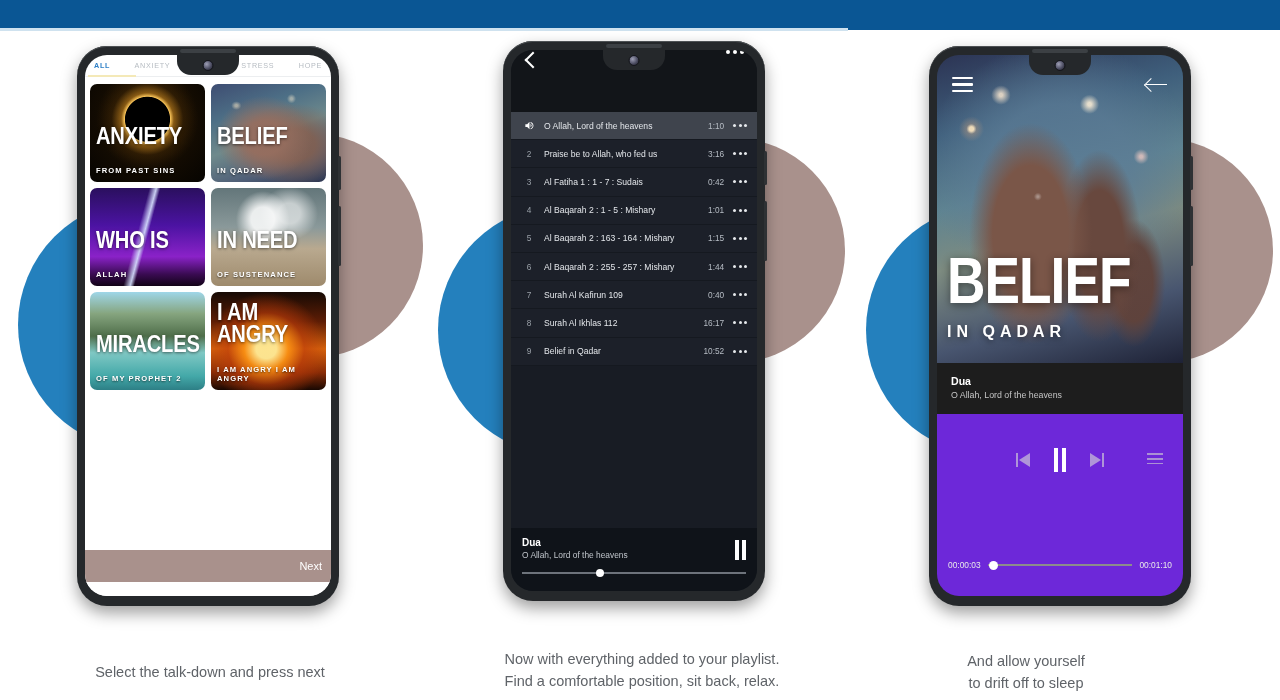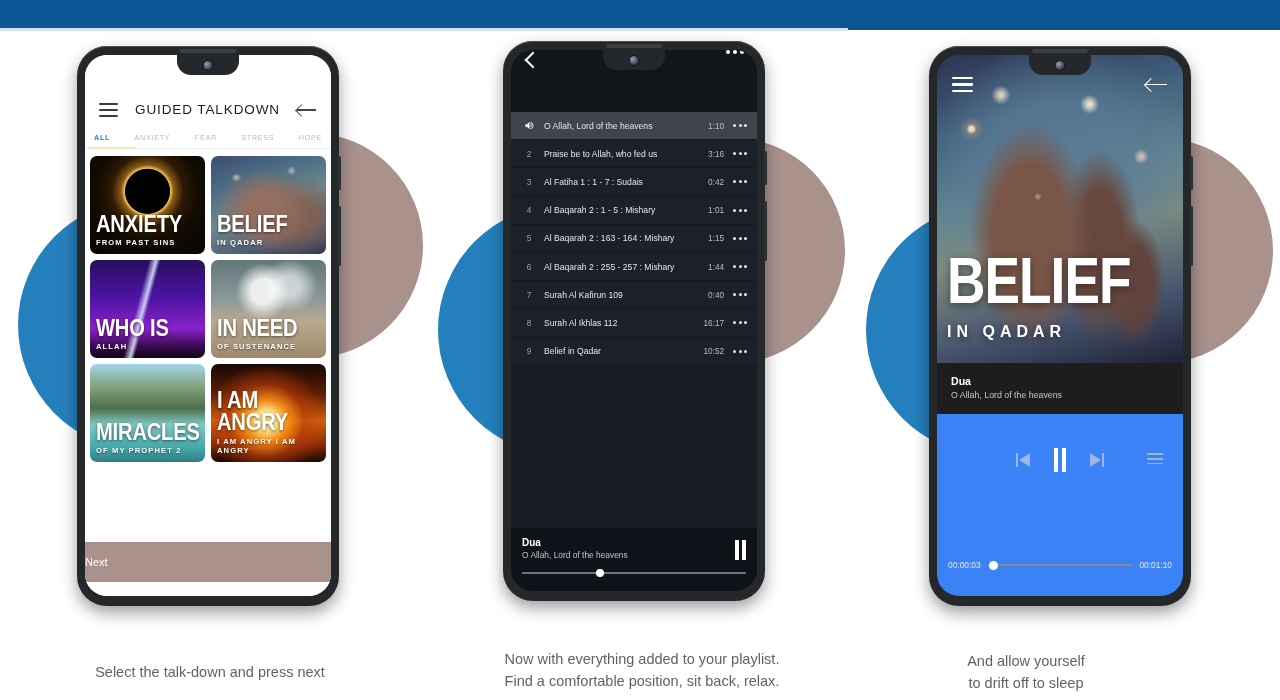--- a/index.html
+++ b/index.html
@@ -98,21 +98,21 @@
   .card { position: relative; height: 98px; border-radius: 7px; overflow: hidden; }
   .card .cap { position: absolute; left: 6px; bottom: 7px; right: 5px; }
   .card .cap .t1 {
     font-family: "Liberation Sans", sans-serif; font-weight: 700; color: #fff;
     font-size: 21px; line-height: .92; letter-spacing: -0.2px;
     text-shadow: 0 1px 3px rgba(0,0,0,.55); transform: scaleY(1.12) scaleX(.96);
     transform-origin: left bottom;
   }
   .card .cap .t2 {
     font-weight: 700; color: #fff; font-size: 7.6px; letter-spacing: 1.1px;
-    margin-top: 4px; text-shadow: 0 1px 2px rgba(0,0,0,.6);
+    margin-top: 20px; text-shadow: 0 1px 2px rgba(0,0,0,.6);
   }
   
   .art-anxiety {
     background:
       radial-gradient(circle at 50% 36%, rgba(0,0,0,1) 0 26%, rgba(255,200,90,.95) 27%, rgba(255,170,40,.45) 31%, rgba(120,70,10,.18) 42%, rgba(0,0,0,0) 60%),
       radial-gradient(circle at 50% 36%, #3a2605 0%, #140c02 55%, #060401 100%);
   }
   .art-belief {
     background:
       radial-gradient(ellipse at 22% 22%, rgba(255,235,200,.5) 0 1%, rgba(0,0,0,0) 4%),
@@ -135,22 +135,22 @@
   .art-miracles {
     background:
       linear-gradient(180deg, #9fd6e8 0%, #86a57f 22%, #4f6e4a 45%, #7fc8c4 62%, #43a8a8 86%, #2d7f86 100%);
   }
   .art-angry {
     background:
       radial-gradient(ellipse at 48% 58%, rgba(255,235,150,.95) 0 12%, rgba(255,150,20,.85) 26%, rgba(190,60,10,.6) 45%, rgba(0,0,0,0) 70%),
       linear-gradient(180deg, #160a04 0%, #5d1d05 30%, #d4610c 58%, #8a2c06 82%, #190802 100%);
   }
   .p1-next {
-    height: 40px; background: #a9918c; display: flex; align-items: center;
-    justify-content: flex-start; padding-right: 9px;
+    height: 32px; background: #a9918c; display: flex; align-items: center;
+    justify-content: flex-end; padding-right: 9px;
   }
   .p1-next span { color: #fff; font-size: 11px; }
   .p1-bottom-pad { height: 14px; background: #fff; }
 
   
   .p2-screen { background: #181c24; display: flex; flex-direction: column; }
   .p2-appbar {
     height: 62px; display: flex; align-items: flex-start; padding: 0 13px 9px 13px;
     justify-content: space-between; background: #121519; color: #fff;
   }
@@ -218,21 +218,21 @@
     letter-spacing: -1px; transform: scaleY(1.16) scaleX(.95); transform-origin: left bottom;
     text-shadow: 0 2px 8px rgba(0,0,0,.45);
   }
   .p3-hero-cap .h2 {
     color:#fff; font-weight:700; font-size: 16px; letter-spacing: 5px;
     margin-top: 14px; text-shadow: 0 2px 6px rgba(0,0,0,.5);
   }
   .p3-meta { background:#1d1d1d; padding: 12px 14px 14px 14px; }
   .p3-meta .t { color:#fff; font-size: 10.6px; font-weight: 700; }
   .p3-meta .s { color:#c6c6c6; font-size: 8.8px; margin-top: 3px; }
-  .p3-controls { flex:1; background:#3b82f6; position: relative; }
+  .p3-controls { flex:1; background:#6d28d9; position: relative; }
   .p3-ctrl-row {
     position:absolute; left:0; right:0; top: 34px; display:flex; align-items:center;
     justify-content:center; gap: 22px;
   }
   .icon-prev, .icon-next {
     width: 16px; height: 16px; position: relative; cursor:pointer; opacity:.62;
   }
   .icon-prev::before { content:""; position:absolute; left:0; top:1px; width:2.4px; height:14px; background:#d8d8d8; }
   .icon-prev::after { content:""; position:absolute; left:3px; top:1px; width:0; height:0;
     border-top:7px solid transparent; border-bottom:7px solid transparent; border-right:11px solid #d8d8d8; }
@@ -276,29 +276,20 @@
   <div class="circle circle-blue c3b"></div>
   <div class="circle circle-mauve c3m"></div>
 
   <div class="phone p1">
     <div class="speaker"></div>
     <div class="screen p1-screen">
       <div class="notch">
         <div class="cam"></div>
       </div>
 
-      <div class="p1-appbar">
-        <div class="hamburger">
-            <i></i>
-            <i></i>
-            <i></i>
-          </div>
-        <div class="p1-title">GUIDED TALKDOWN</div>
-        <div class="backarrow"></div>
-      </div>
 
       <div class="p1-tabs">
         <div class="tab active">ALL</div>
         <div class="tab">ANXIETY</div>
         <div class="tab">FEAR</div>
         <div class="tab">STRESS</div>
         <div class="tab">HOPE</div>
         <div class="tab-underline"></div>
       </div>
 

